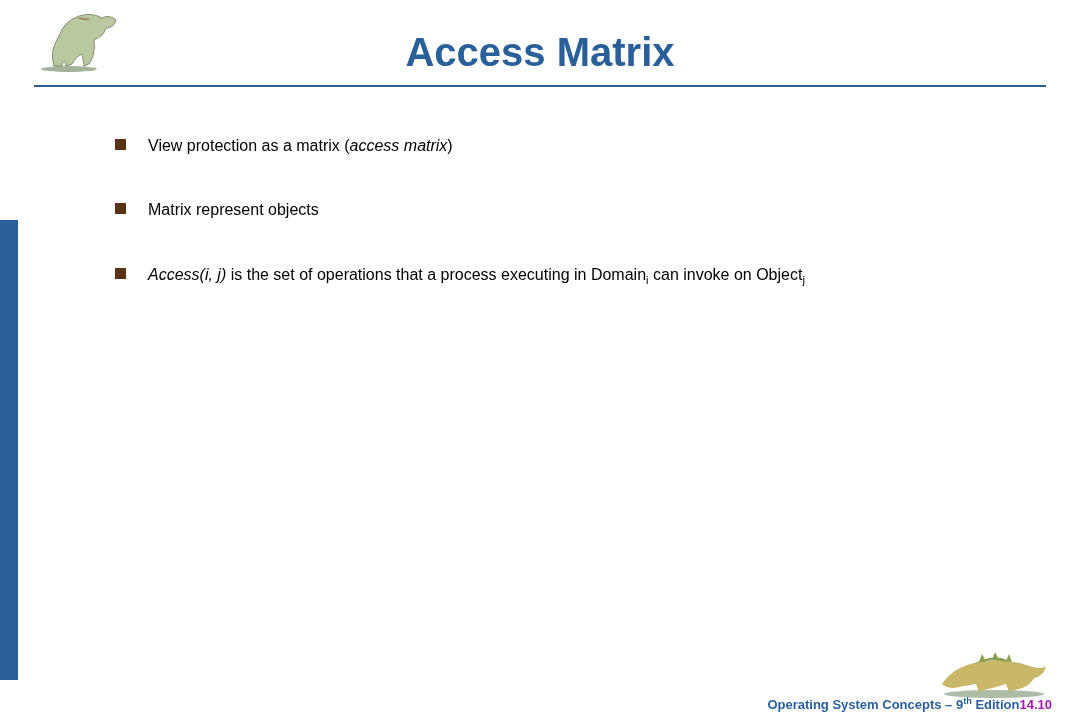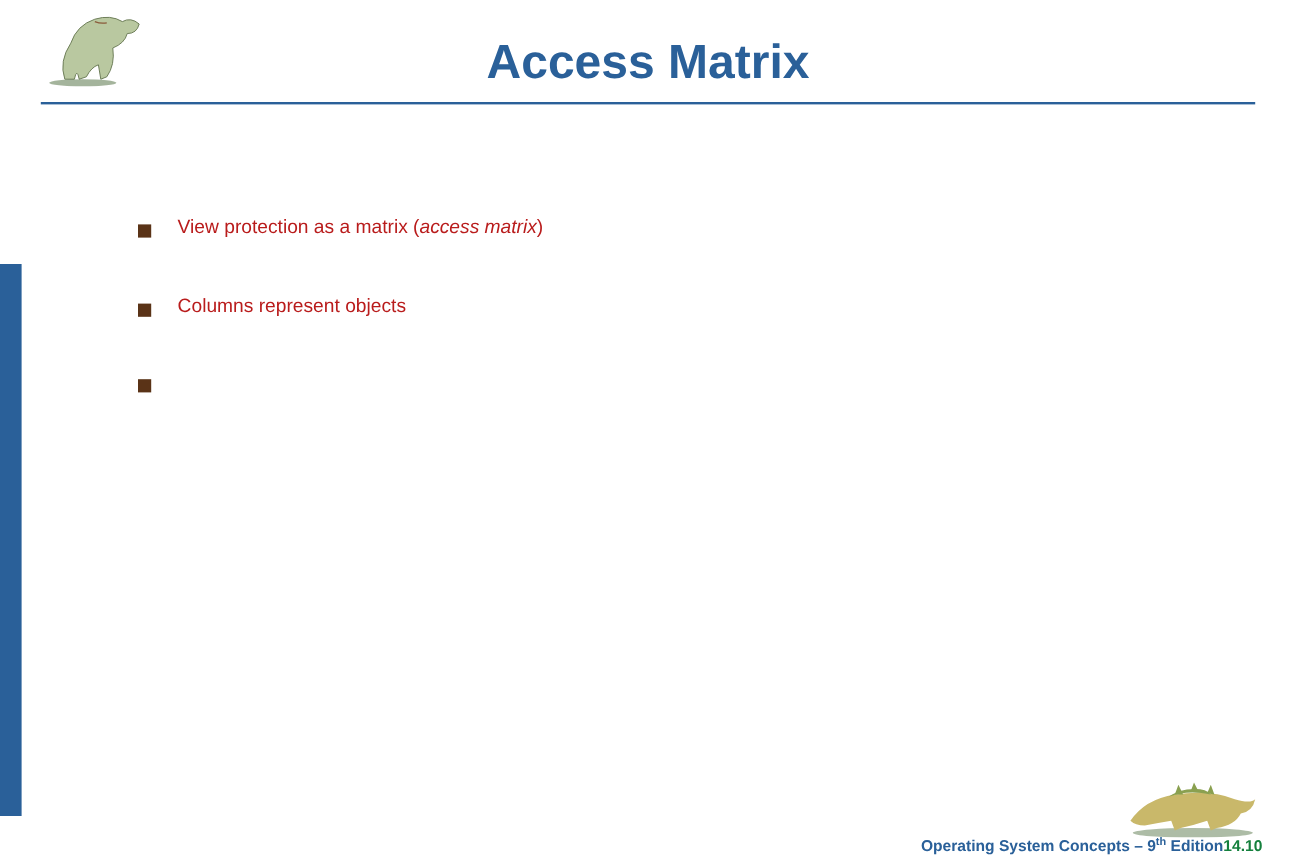--- a/index.html
+++ b/index.html
@@ -29,25 +29,24 @@
   .title-rule {
     height: 2px;
     background: #2a6099;
     margin: 10px 34px 0 34px;
   }
   .content {
     padding: 48px 90px 0 115px;
   }
   .bullet-item {
     display: flex;
-    align-items: center;
+    align-items: flex-start;
     margin-bottom: 42px;
     font-size: 16px;
-    color: #b91c1c;
-    margin-top: 44px;
+    color: #000000;
   }
   .bullet-square {
     width: 11px;
     height: 11px;
     background: #5a3317;
     margin-right: 22px;
     margin-top: 4px;
     flex-shrink: 0;
   }
   .bullet-text { line-height: 1.4; }
@@ -59,21 +58,21 @@
     left: 0;
     right: 0;
     display: flex;
     justify-content: flex-end;
     align-items: flex-end;
     padding: 0 28px 0 34px;
     font-size: 13px;
     font-weight: bold;
     color: #2a6099;
   }
-  .footer-center { color: #15803d; }
+  .footer-center { color: #a21caf; }
   .footer sup { font-size: 0.7em; }
   .dino-top {
     position: absolute;
     top: 6px;
     left: 34px;
     width: 110px;
     height: 66px;
   }
   .dino-bottom {
     position: absolute;
@@ -100,24 +99,25 @@
 <h1 class="slide-title">Access Matrix</h1>
 <div class="title-rule"></div>
 
 <div class="content">
   <div class="bullet-item">
     <div class="bullet-square"></div>
     <div class="bullet-text">View protection as a matrix (<em>access matrix</em>)</div>
   </div>
   <div class="bullet-item">
     <div class="bullet-square"></div>
-    <div class="bullet-text">Columns represent objects</div>
+    <div class="bullet-text">Matrix represent objects</div>
   </div>
   <div class="bullet-item">
     <div class="bullet-square"></div>
+    <div class="bullet-text"><em>Access(i, j)</em> is the set of operations that a process executing in Domain<sub>i</sub> can invoke on Object<sub>j</sub></div>
   </div>
 </div>
 
 <div class="dino-bottom">
   <svg viewBox="0 0 120 62" width="120" height="62">
     <ellipse cx="60" cy="58" rx="50" ry="4" fill="#4a6a3a" opacity="0.45"></ellipse>
     <path d="M8 48 Q20 30 45 26 Q75 22 95 30 Q108 34 112 30 Q110 40 100 42 Q95 52 80 54 L75 56 L72 48 Q60 52 50 54 L45 56 L42 48 Q30 50 20 52 Q12 52 8 48 Z" fill="#c9b86a"></path>
     <path d="M40 28 Q55 22 75 26 Q70 20 55 22 Q45 24 40 28 Z" fill="#8aa050"></path>
     <path d="M45 26 L48 18 L52 26 M58 24 L61 16 L65 24 M72 25 L75 18 L78 26" fill="#8aa050"></path>
   </svg>

